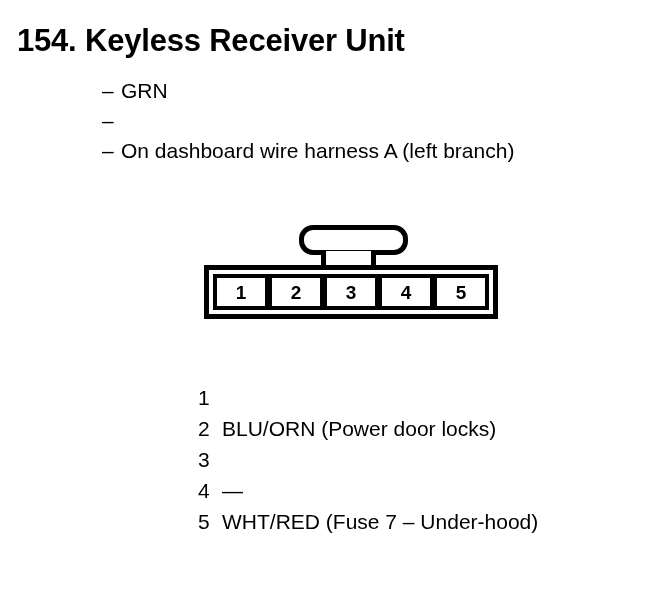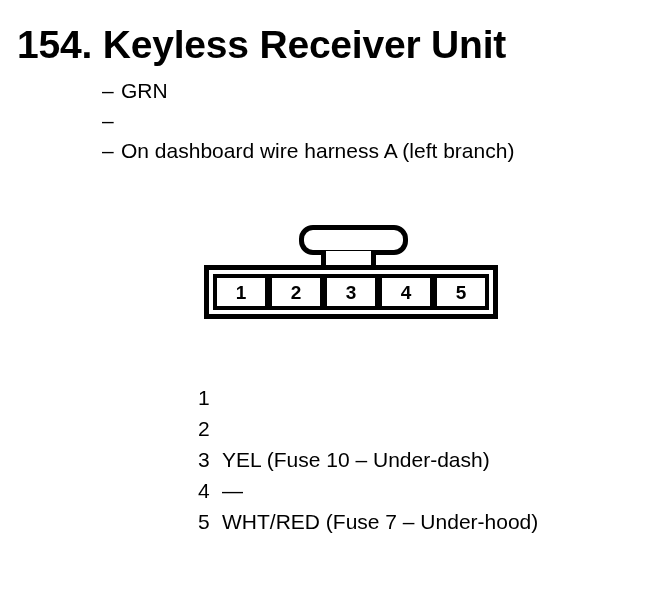--- a/index.html
+++ b/index.html
@@ -15,21 +15,21 @@
     font-family: "Liberation Sans", sans-serif;
     color: #000000;
     -webkit-font-smoothing: none;
   }
 
   
   #page-title {
     position: absolute;
     left: 17px;
     top: 25px;
-    font-size: 39px;
+    font-size: 31px;
     font-weight: bold;
     letter-spacing: -0.2px;
     white-space: nowrap;
     line-height: 1;
   }
 
   
   #bullet-list {
     position: absolute;
     left: 102px;
@@ -164,25 +164,25 @@
 </div>
 
 <div id="pin-legend">
 
   <div class="legend-row">
     <span class="legend-num">1</span>
   </div>
 
   <div class="legend-row">
     <span class="legend-num">2</span>
+    <span class="legend-text">BLU/ORN (Power door locks)</span>
   </div>
 
   <div class="legend-row">
     <span class="legend-num">3</span>
-    <span class="legend-text">YEL (Fuse 10 – Under-dash)</span>
   </div>
 
   <div class="legend-row">
     <span class="legend-num">4</span>
     <span class="legend-text">—</span>
   </div>
 
   <div class="legend-row">
     <span class="legend-num">5</span>
     <span class="legend-text">WHT/RED (Fuse 7 – Under-hood)</span>

